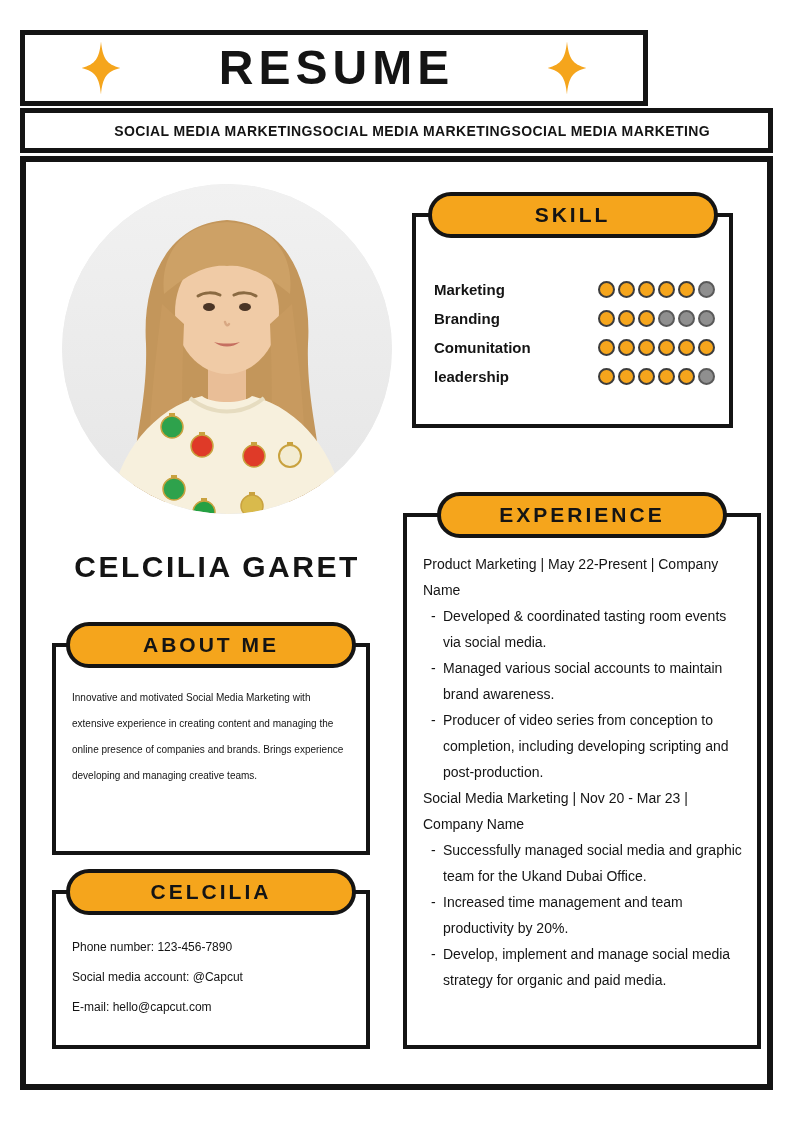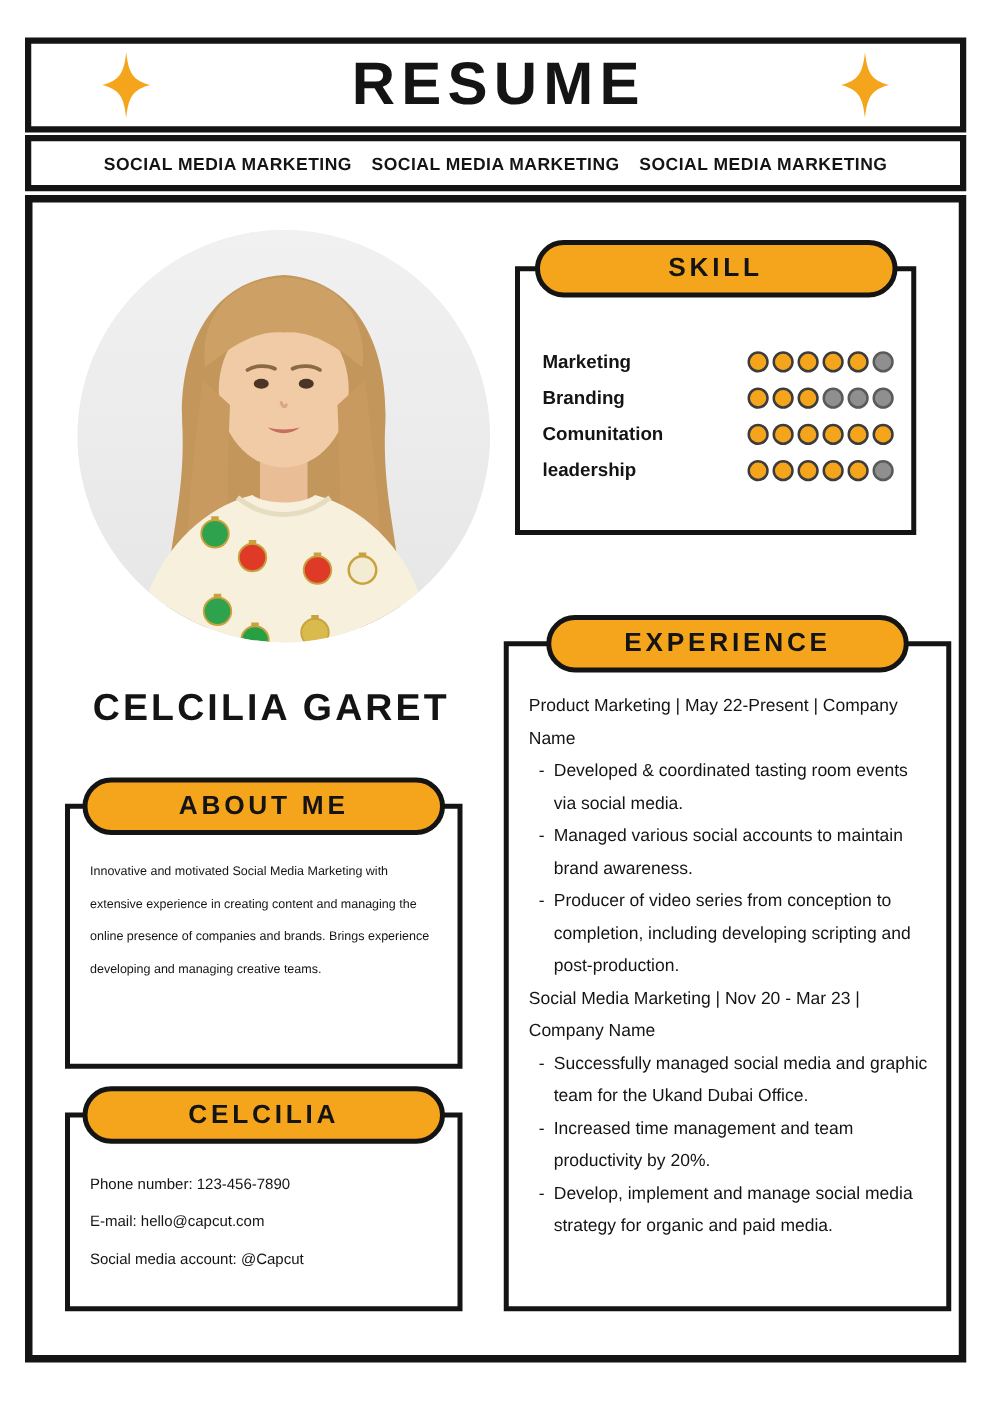--- a/index.html
+++ b/index.html
@@ -17,35 +17,35 @@
     overflow:hidden;
   }
   .box{
     position:absolute;
     background:#fff;
     border:5px solid var(--ink);
   }
 
   
   #header-box{
-    left:20px; top:30px; width:753px; height:76px;
+    left:20px; top:30px; width:628px; height:76px;
     display:flex; align-items:center; justify-content:center;
   }
   .resume-title{
     font-size:48px; font-weight:800; letter-spacing:5px;
     padding-left:5px; line-height:1;
   }
   .sparkle{position:absolute; top:50%; transform:translateY(-50%); width:44px; height:56px;}
   .sparkle.left{left:54px;}
   .sparkle.right{right:54px;}
 
   
   #band-box{
     left:20px; top:108px; width:753px; height:45px;
-    display:flex; align-items:center; justify-content:space-between;
+    display:flex; align-items:center; justify-content:flex-end;
     padding:0 58px;
   }
   .band-item{font-size:14px; font-weight:700; letter-spacing:0.4px; white-space:nowrap;}
 
   
   #main-box{
     left:20px; top:156px; width:753px; height:934px;
     border-width:6px;
   }
 
@@ -254,22 +254,22 @@
 
   <div class="section" id="about-section">
     <div class="pill">ABOUT ME</div>
     <div class="about-text">Innovative and motivated Social Media Marketing with extensive experience in creating content and managing the online presence of companies and brands. Brings experience developing and managing creative teams.</div>
   </div>
 
   <div class="section" id="contact-section">
     <div class="pill">CELCILIA</div>
     <div class="contact-lines">
       <div>Phone number: 123-456-7890</div>
+      <div>Social media account: @Capcut</div>
       <div>E-mail: hello@capcut.com</div>
-      <div>Social media account: @Capcut</div>
     </div>
   </div>
 
   <div class="section" id="experience-section">
     <div class="pill">EXPERIENCE</div>
     <div class="exp-body">
 
       <div class="job-title">Product Marketing | May 22-Present | Company Name</div>
       <div class="bullet">
         <span class="dash">-</span>

